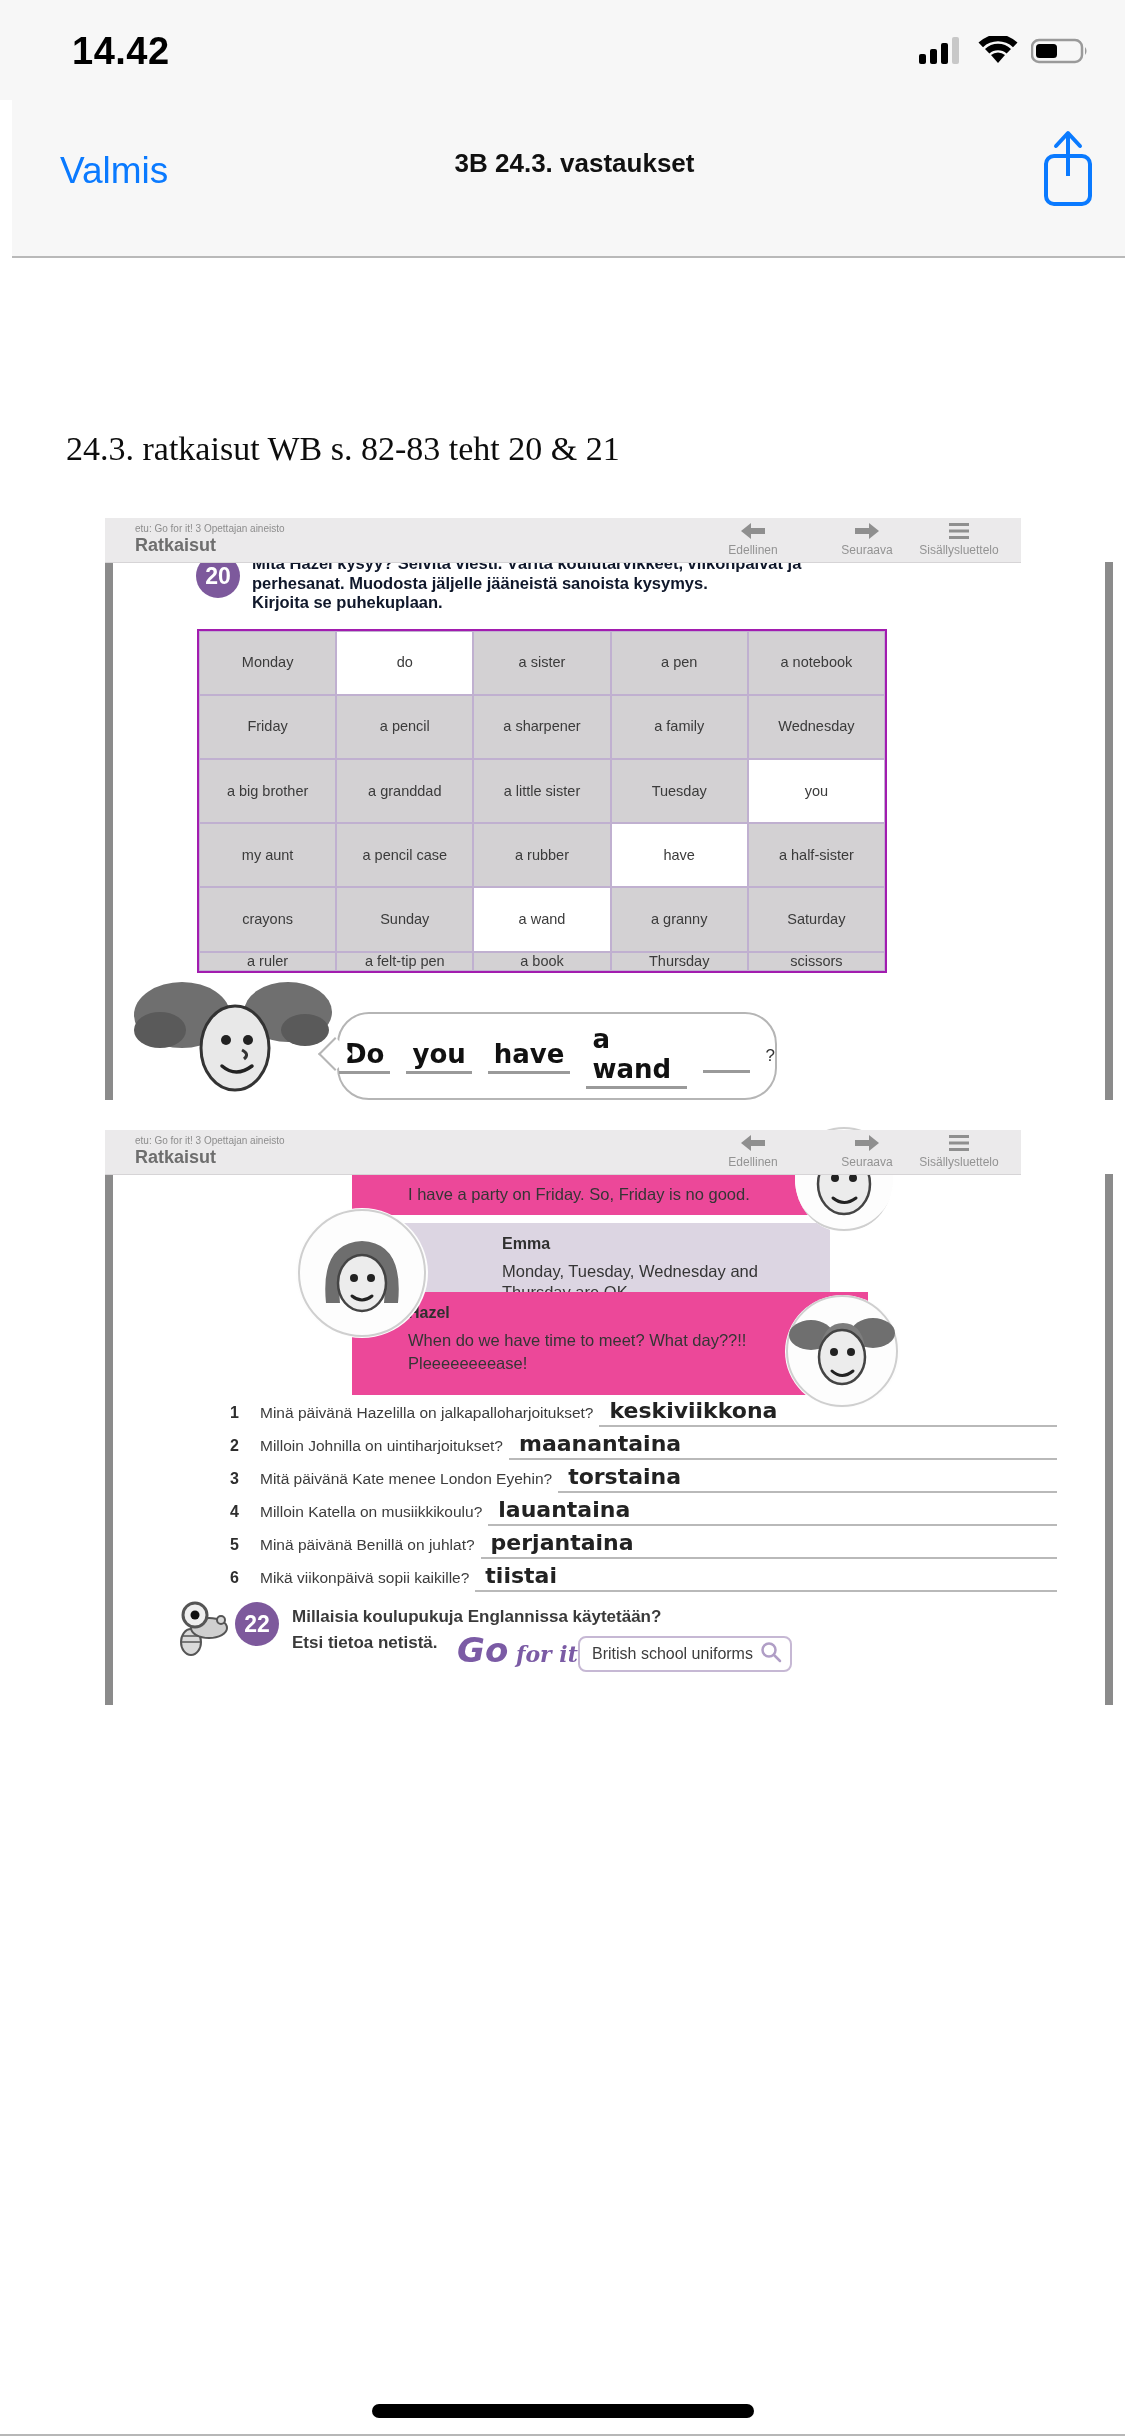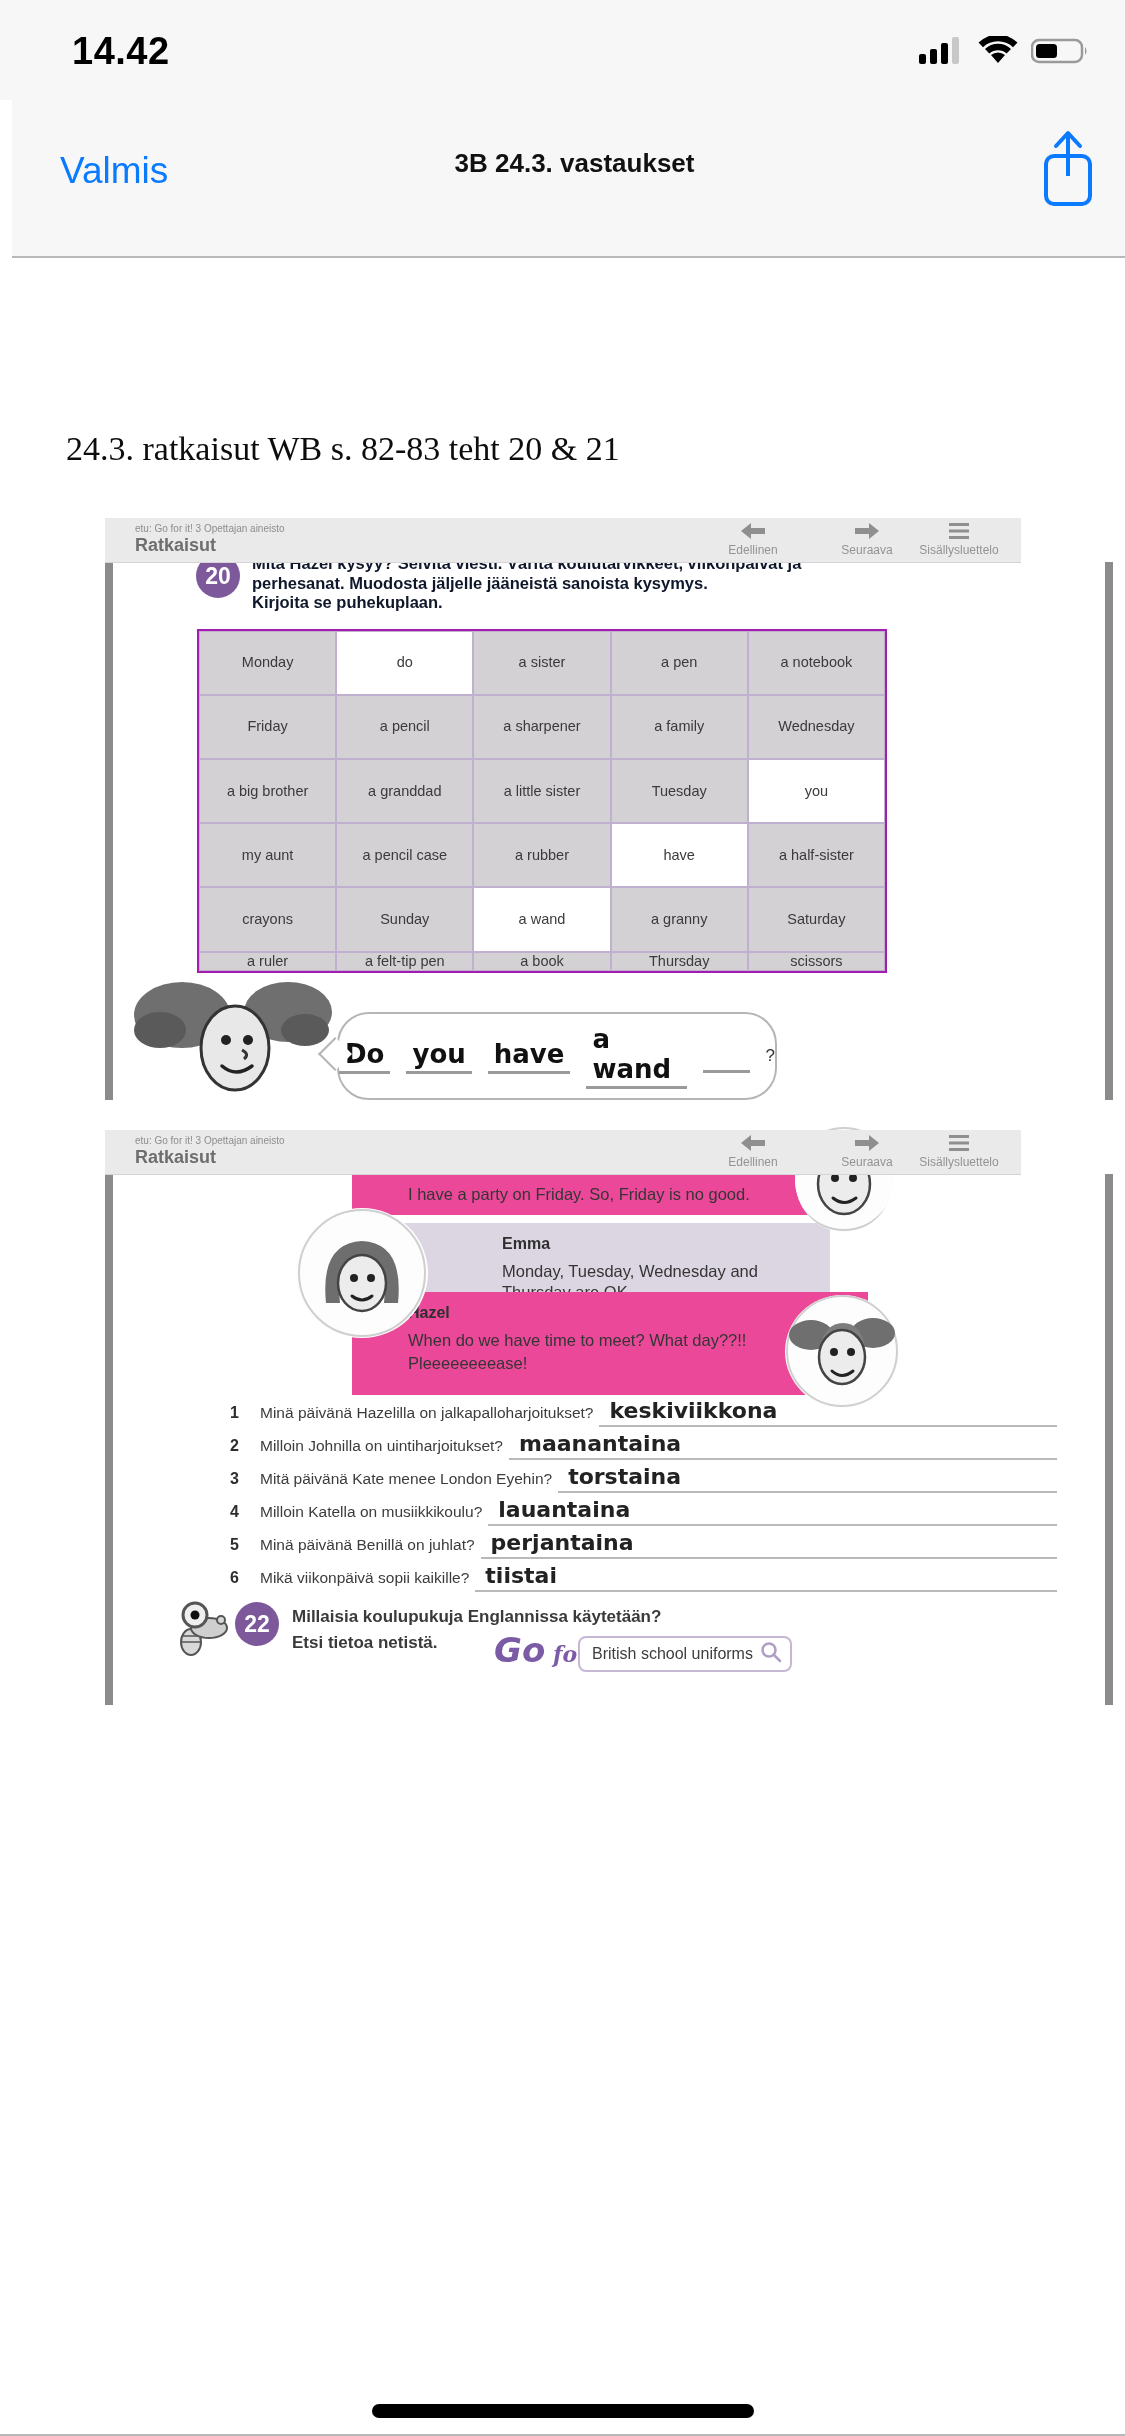--- a/index.html
+++ b/index.html
@@ -65,21 +65,21 @@
   .q-num{width:30px;font-size:16px;font-weight:bold;color:#2e2e2e;flex:none;}
   .q-text{font-size:15.5px;color:#3c3c3c;flex:none;}
   .q-answer{flex:1;margin-left:6px;border-bottom:2px solid #b9b9b9;font-family:"DejaVu Sans",sans-serif;
             font-size:22px;font-weight:bold;color:#222;padding:0 0 1px 10px;line-height:26px;}
   
   .badge22{left:130px;top:472px;}
   .bug{position:absolute;left:64px;top:468px;width:62px;height:58px;z-index:1;}
   .t22-text{position:absolute;left:187px;top:474px;font-size:17px;font-weight:bold;color:#3a3a3a;line-height:26px;}
   .gologo{position:absolute;left:352px;top:500px;font-style:italic;color:#7b5ba5;z-index:1;
           font-family:"DejaVu Serif","Liberation Serif",serif;font-weight:bold;}
-  .gologo .go{font-size:34px;font-family:"DejaVu Sans",sans-serif;font-style:italic;margin-left:37px;}
+  .gologo .go{font-size:34px;font-family:"DejaVu Sans",sans-serif;font-style:italic;}
   .gologo .rest{font-size:22px;}
   .searchbox{position:absolute;left:473px;top:506px;width:214px;height:36px;border:2px solid #c6b8d4;
              border-radius:8px;background:#fff;display:flex;align-items:center;box-sizing:border-box;padding:0 8px 0 12px;z-index:2;}
   .searchbox .sv{flex:1;font-size:16px;color:#3d3d3d;white-space:nowrap;}
   
   .home-bar{position:absolute;left:50%;transform:translateX(-50%);bottom:18px;width:382px;height:14px;border-radius:8px;background:#000;}
   .bottom-line{position:absolute;left:0;bottom:0;width:100%;height:2px;background:#b7b7b7;}
 </style>
 </head>
 <body>

